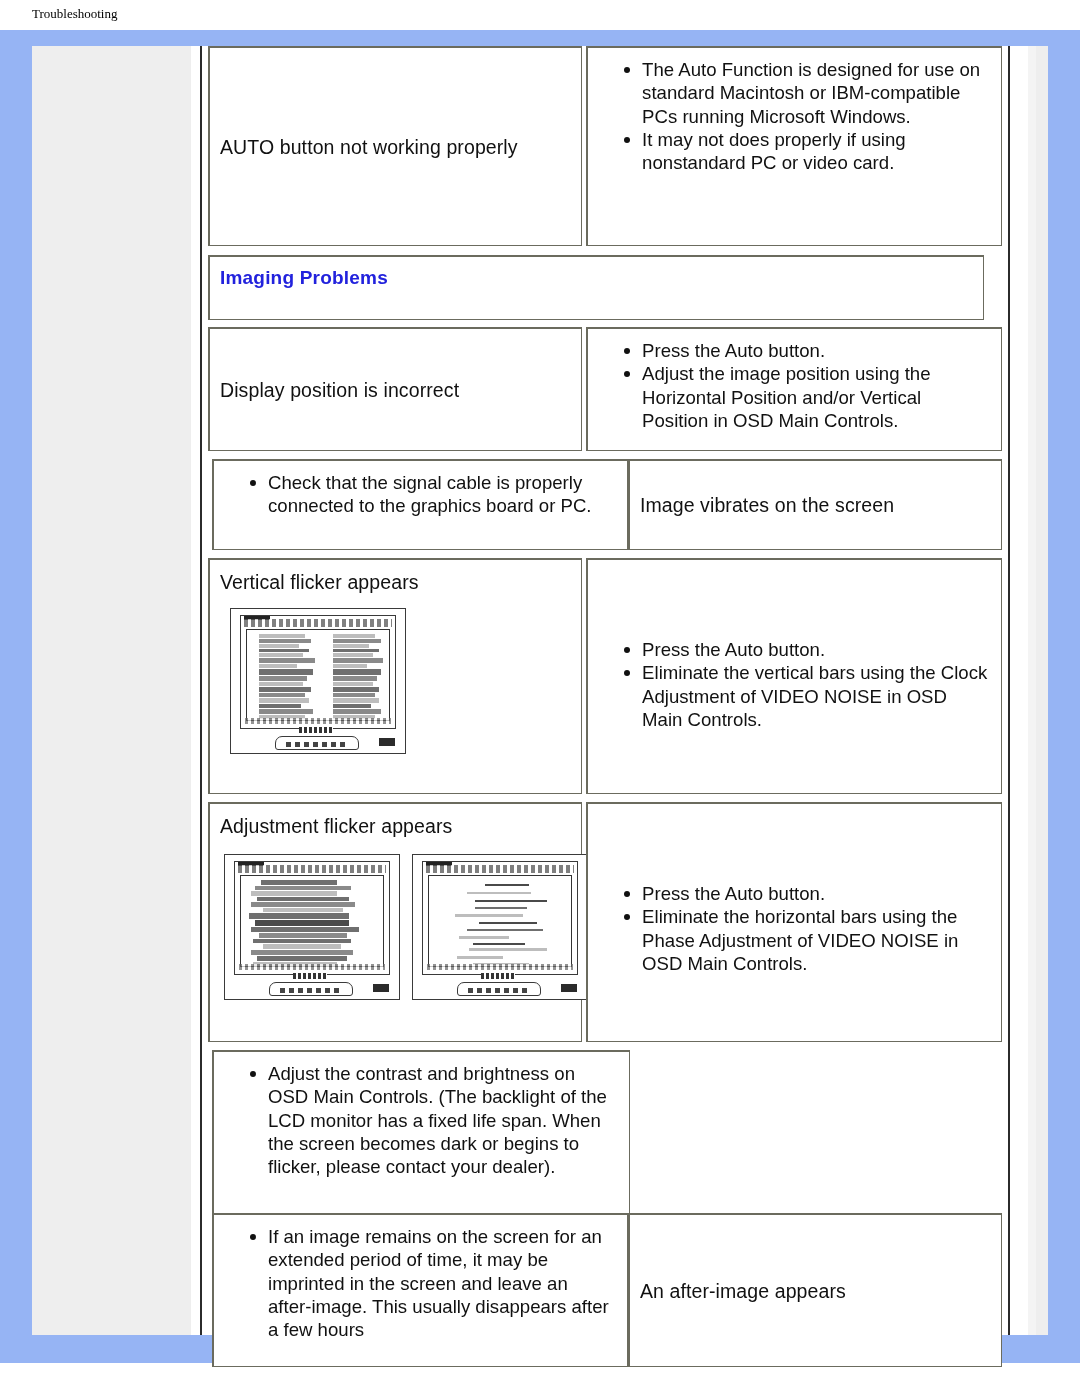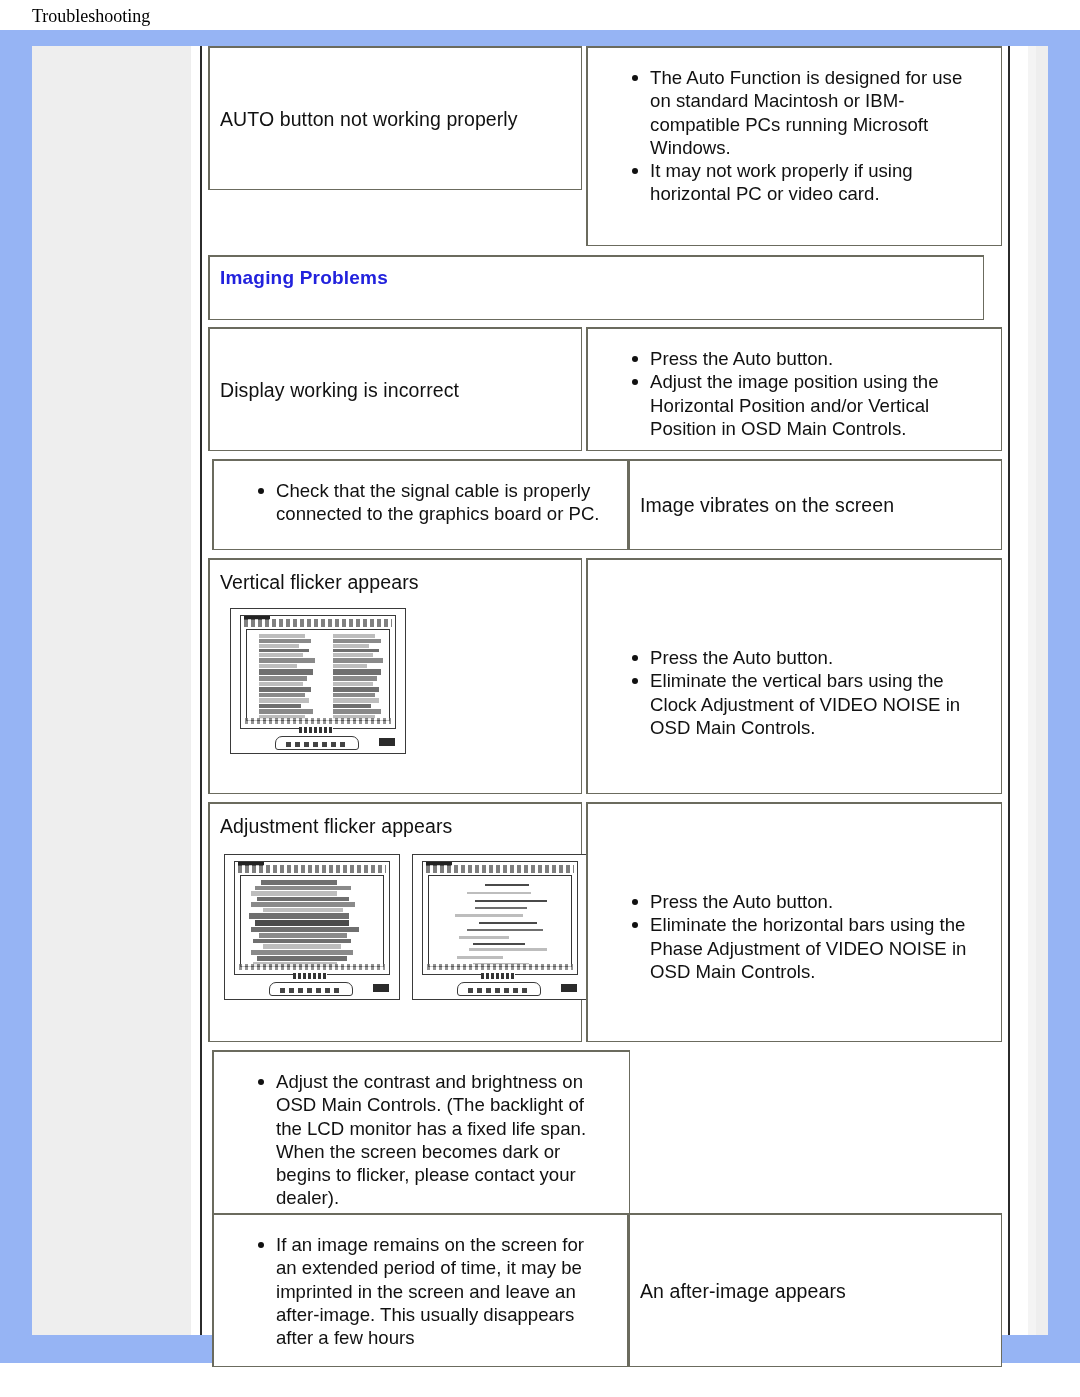--- a/index.html
+++ b/index.html
@@ -19,21 +19,21 @@
 
   
   .print-header {
     position: absolute; left: 0; top: 0;
     width: 1080px; height: 30px;
     background: #ffffff;
   }
   .print-header .ph-text {
     position: absolute; left: 32px; top: 6px;
     font-family: "Liberation Serif", serif;
-    font-size: 18px;
+    font-size: 13px;
     color: #000;
     white-space: nowrap;
   }
   .print-footer {
     position: absolute; left: 0; top: 1363px;
     width: 1080px; height: 34px;
     background: #ffffff;
   }
   .print-footer .pf-text {
     position: absolute; left: 32px; top: 6px;
@@ -118,21 +118,21 @@
     left: 10px;
     font-size: 19.5px;
     color: #111;
     letter-spacing: 0.1px;
     white-space: nowrap;
   }
   .q-label.mid { top: 50%; transform: translateY(-50%); }
   .q-label.top { top: 11px; }
 
   ul.bullets {
-    margin: 8px;
+    margin: 0;
     padding: 0;
     list-style: none;
   }
   ul.bullets li {
     position: relative;
     padding-left: 26px;
     font-size: 18.6px;
     line-height: 23.3px;
     color: #111;
     margin: 0 0 0 0;
@@ -254,42 +254,42 @@
     <div class="nav-col"></div>
     <div class="nav-sep"></div>
     <div class="right-shade"></div>
     <div class="right-shade2"></div>
 
     <div class="table-area">
       <div class="vline vline-left"></div>
       <div class="vline vline-right"></div>
 
       <div class="trow" style="top:0px;">
-        <div class="cell left" style="height:144px;">
+        <div class="cell left" style="height:200px;">
           <div class="q-label mid">AUTO button not working properly</div>
         </div>
         <div class="cell right" style="height:200px;">
           <div class="bul-wrap" style="top:10px;">
             <ul class="bullets">
               <li>The Auto Function is designed for use on standard Macintosh or IBM-compatible PCs running Microsoft Windows.</li>
-              <li>It may not work properly if using horizontal PC or video card.</li>
+              <li>It may not does properly if using nonstandard PC or video card.</li>
             </ul>
           </div>
         </div>
       </div>
 
       <div class="trow" style="top:209px;">
         <div class="cell full" style="height:65px;">
           <div class="section-head">Imaging Problems</div>
         </div>
       </div>
 
       <div class="trow" style="top:281px;">
         <div class="cell left" style="height:124px;">
-          <div class="q-label mid">Display working is incorrect</div>
+          <div class="q-label mid">Display position is incorrect</div>
         </div>
         <div class="cell right" style="height:124px;">
           <div class="bul-wrap" style="top:10px;">
             <ul class="bullets">
               <li>Press the Auto button.</li>
               <li>Adjust the image position using the Horizontal Position and/or Vertical Position in OSD Main Controls.</li>
             </ul>
           </div>
         </div>
       </div>

